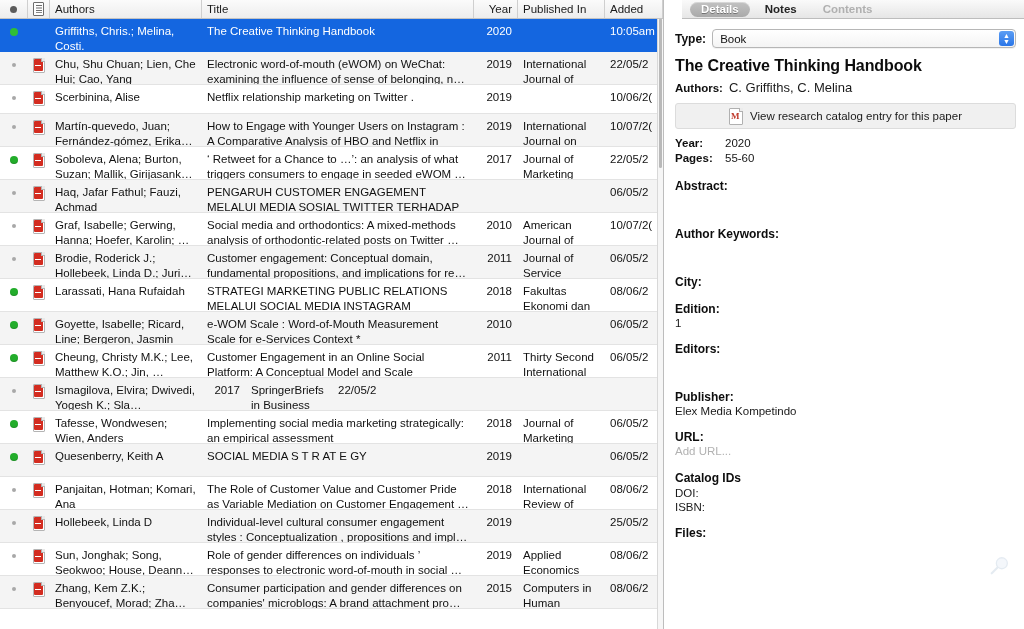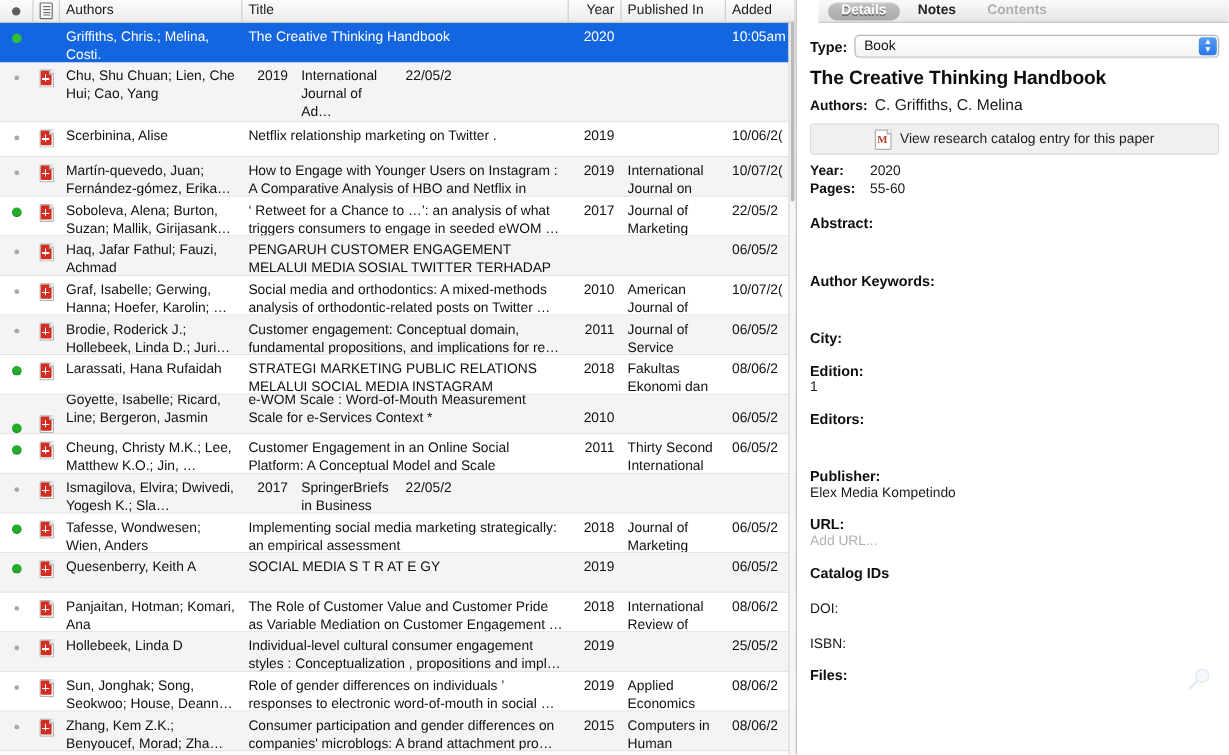--- a/index.html
+++ b/index.html
@@ -219,21 +219,21 @@
   .kv .v{font-size:11.5px;color:#151515;}
 
   .field{margin-top:13px;}
   .field .flabel{font-size:12px;font-weight:bold;color:#0d0d0d;display:block;}
   .field .fvalue{font-size:11.5px;color:#191919;display:block;margin-top:1px;min-height:12px;}
   .field .fvalue.empty{min-height:20px;}
   .field .fvalue.placeholder{color:#b2b2b2;}
 
   .catalog-ids{margin-top:14px;}
   .catalog-ids .flabel{font-size:12px;font-weight:bold;color:#0d0d0d;display:block;}
-  .catalog-ids .cid{font-size:11.5px;color:#191919;display:block;margin-top:17px;}
+  .catalog-ids .cid{font-size:11.5px;color:#191919;display:block;margin-top:2px;}
 
   .files-label{font-size:12px;font-weight:bold;color:#0d0d0d;display:block;margin-top:13px;}
 
   .watermark{
     position:absolute;right:14px;bottom:42px;
     width:22px;height:22px;opacity:.30;
     pointer-events:none;
   }
 </style>
 </head>
@@ -262,32 +262,33 @@
           <div class="cell c-dot">
             <span class="dot sel-green"></span>
           </div>
           <div class="cell c-doc"></div>
           <div class="cell c-auth">Griffiths, Chris.; Melina, Costi.</div>
           <div class="cell c-title">The Creative Thinking Handbook</div>
           <div class="cell c-year">2020</div>
           <div class="cell c-pub"></div>
           <div class="cell c-added">10:05am</div>
         </div>
-        <div class="row alt" style="height: 50px;">
+        <div class="row alt" style="height: 33px;">
           <div class="cell c-dot">
             <span class="dot gray"></span>
           </div>
           <div class="cell c-doc">
             <span class="pdficon">
               <span class="page"></span>
               <span class="red"></span>
               <span class="fold"></span>
             </span>
           </div>
           <div class="cell c-auth">Chu, Shu Chuan; Lien, Che Hui; Cao, Yang</div>
+          <div class="cell c-title">Electronic word-of-mouth (eWOM) on WeChat: examining the influence of sense of belonging, n…</div>
           <div class="cell c-year">2019</div>
           <div class="cell c-pub">International Journal of Ad…</div>
           <div class="cell c-added">22/05/2</div>
         </div>
         <div class="row" style="height: 29px;">
           <div class="cell c-dot">
             <span class="dot gray"></span>
           </div>
           <div class="cell c-doc">
             <span class="pdficon">
@@ -397,21 +398,21 @@
               <span class="red"></span>
               <span class="fold"></span>
             </span>
           </div>
           <div class="cell c-auth">Larassati, Hana Rufaidah</div>
           <div class="cell c-title">STRATEGI MARKETING PUBLIC RELATIONS MELALUI SOCIAL MEDIA INSTAGRAM @TRAVEL…</div>
           <div class="cell c-year">2018</div>
           <div class="cell c-pub">Fakultas Ekonomi dan …</div>
           <div class="cell c-added">08/06/2</div>
         </div>
-        <div class="row alt" style="height: 33px; align-items: flex-end;">
+        <div class="row alt" style="height: 33px;">
           <div class="cell c-dot">
             <span class="dot green"></span>
           </div>
           <div class="cell c-doc">
             <span class="pdficon">
               <span class="page"></span>
               <span class="red"></span>
               <span class="fold"></span>
             </span>
           </div>

